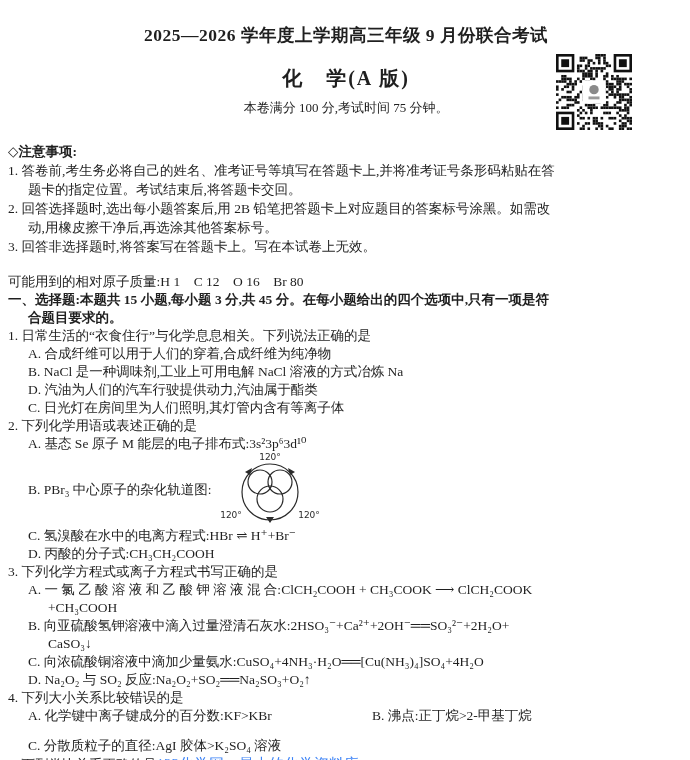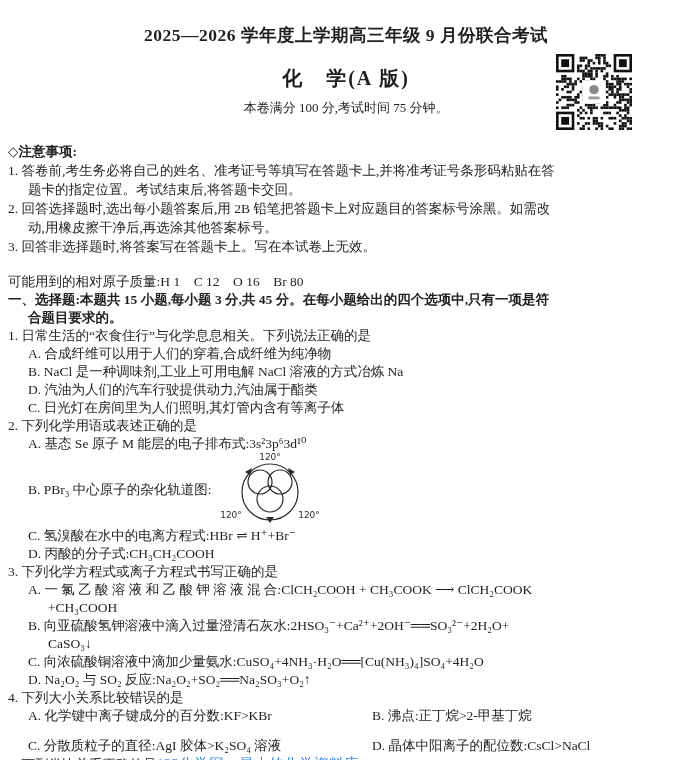--- a/index.html
+++ b/index.html
@@ -407,21 +407,20 @@
     <div class="opt">C. 向浓硫酸铜溶液中滴加少量氨水:CuSO₄+4NH₃·H₂O══[Cu(NH₃)₄]SO₄+4H₂O</div>
     <div class="opt">D. Na₂O₂ 与 SO₂ 反应:Na₂O₂+SO₂══Na₂SO₃+O₂↑</div>
   </div>
 
   <div>
     <div>4. 下列大小关系比较错误的是</div>
     <div class="two-col">
       <div>A. 化学键中离子键成分的百分数:KF&gt;KBr</div>
       <div>B. 沸点:正丁烷&gt;2-甲基丁烷</div>
       <div>C. 分散质粒子的直径:AgI 胶体&gt;K₂SO₄ 溶液</div>
-      <div>D. 晶体中阳离子的配位数:CsCl&gt;NaCl</div>
     </div>
   </div>
 
   <div class="q5-row">
     <div>5. 下列类比关系正确的是</div>
     <div class="watermark">123化学网，最大的化学资料库</div>
   </div>
   <div class="clipped">A. 乙酸不能使酸性 KMnO₄ 溶液褪色,乙二酸也不能使酸性 KMnO₄ 溶液褪色</div>
 
 </div>

